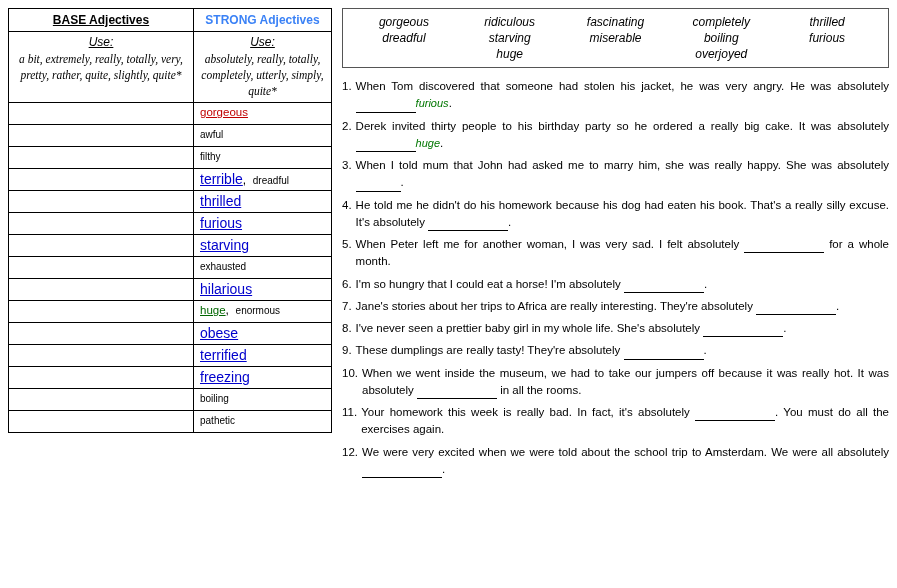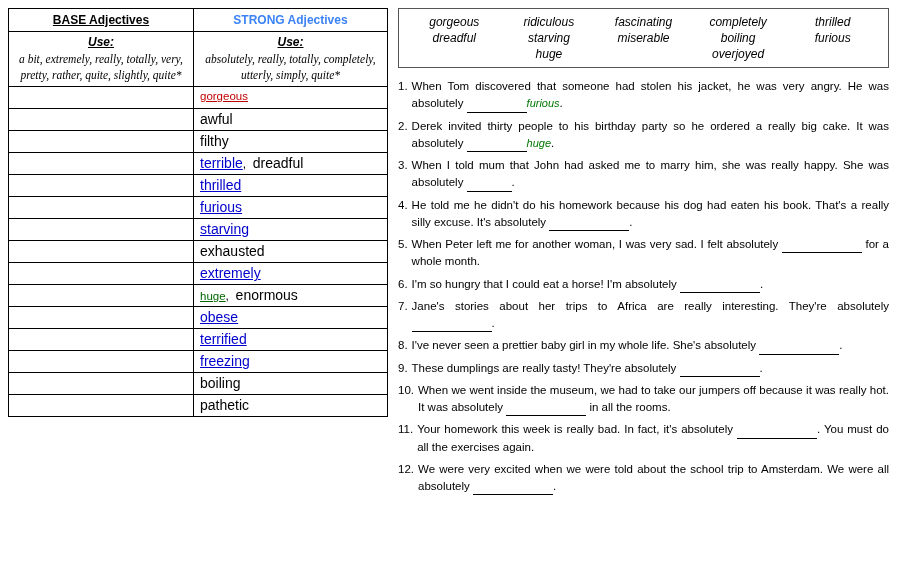--- a/index.html
+++ b/index.html
@@ -10,21 +10,21 @@
       width: 897px;
       min-height: 588px;
       display: flex;
       flex-direction: row;
       padding: 8px;
       gap: 10px;
     }
 
     
     .left-panel {
-      width: 380px;
+      width: 324px;
       flex-shrink: 0;
     }
 
     .adjectives-table {
       width: 100%;
       border-collapse: collapse;
       border: 1px solid #000;
     }
     .adjectives-table th, .adjectives-table td {
       border: 1px solid #000;
@@ -35,40 +35,40 @@
       text-align: center;
       font-weight: bold;
       font-size: 12px;
       padding: 4px 6px;
     }
     .th-base { text-decoration: underline; }
     .th-strong-text { color: #3b82f6; }
 
     .use-label {
       text-align: center;
-      font-weight: bold;
+      font-weight: normal;
       font-style: italic;
       text-decoration: underline;
       margin-bottom: 2px;
     }
     .use-text {
       text-align: center;
       font-style: italic;
       font-size: 11.5px;
       line-height: 1.4;
       font-family: Liberation Serif, serif;
     }
 
     .strong-word {
       color: #c00000;
       text-decoration: underline;
       font-size: 11.5px;
     }
     .normal-word {
-      font-size: 14px;
+      font-size: 10px;
     }
     .blue-word {
       color: #0000cc;
       text-decoration: underline;
       font-size: 14px;
     }
     .green-word {
       color: #006600;
       text-decoration: underline;
       font-size: 11.5px;
@@ -194,21 +194,21 @@
       <tr class="adj-row">
         <td></td>
         <td><span class="blue-word">starving</span></td>
       </tr>
       <tr class="adj-row">
         <td></td>
         <td><span class="normal-word">exhausted</span></td>
       </tr>
       <tr class="adj-row">
         <td></td>
-        <td><span class="blue-word">extremely</span></td>
+        <td><span class="blue-word">hilarious</span></td>
       </tr>
       <tr class="adj-row">
         <td></td>
         <td>
           <span class="green-word">huge</span>,&nbsp;
           <span class="normal-word">enormous</span>
         </td>
       </tr>
       <tr class="adj-row">
         <td></td>

